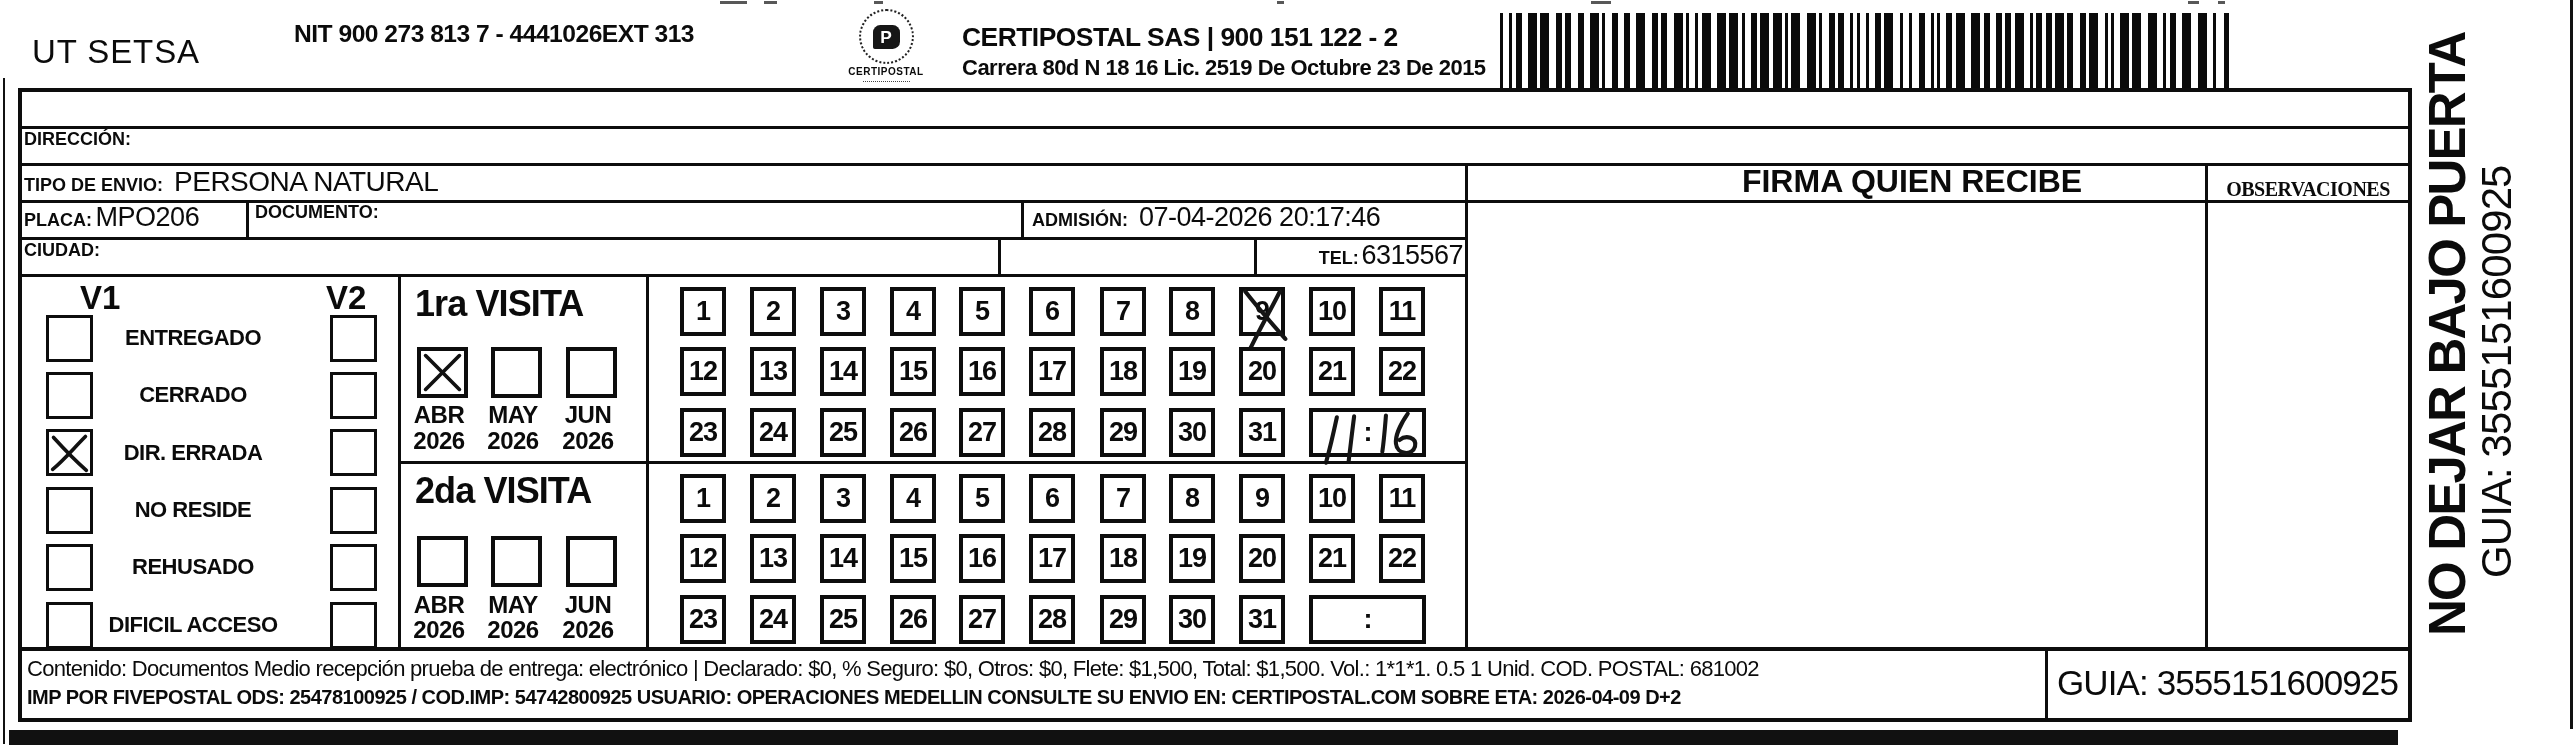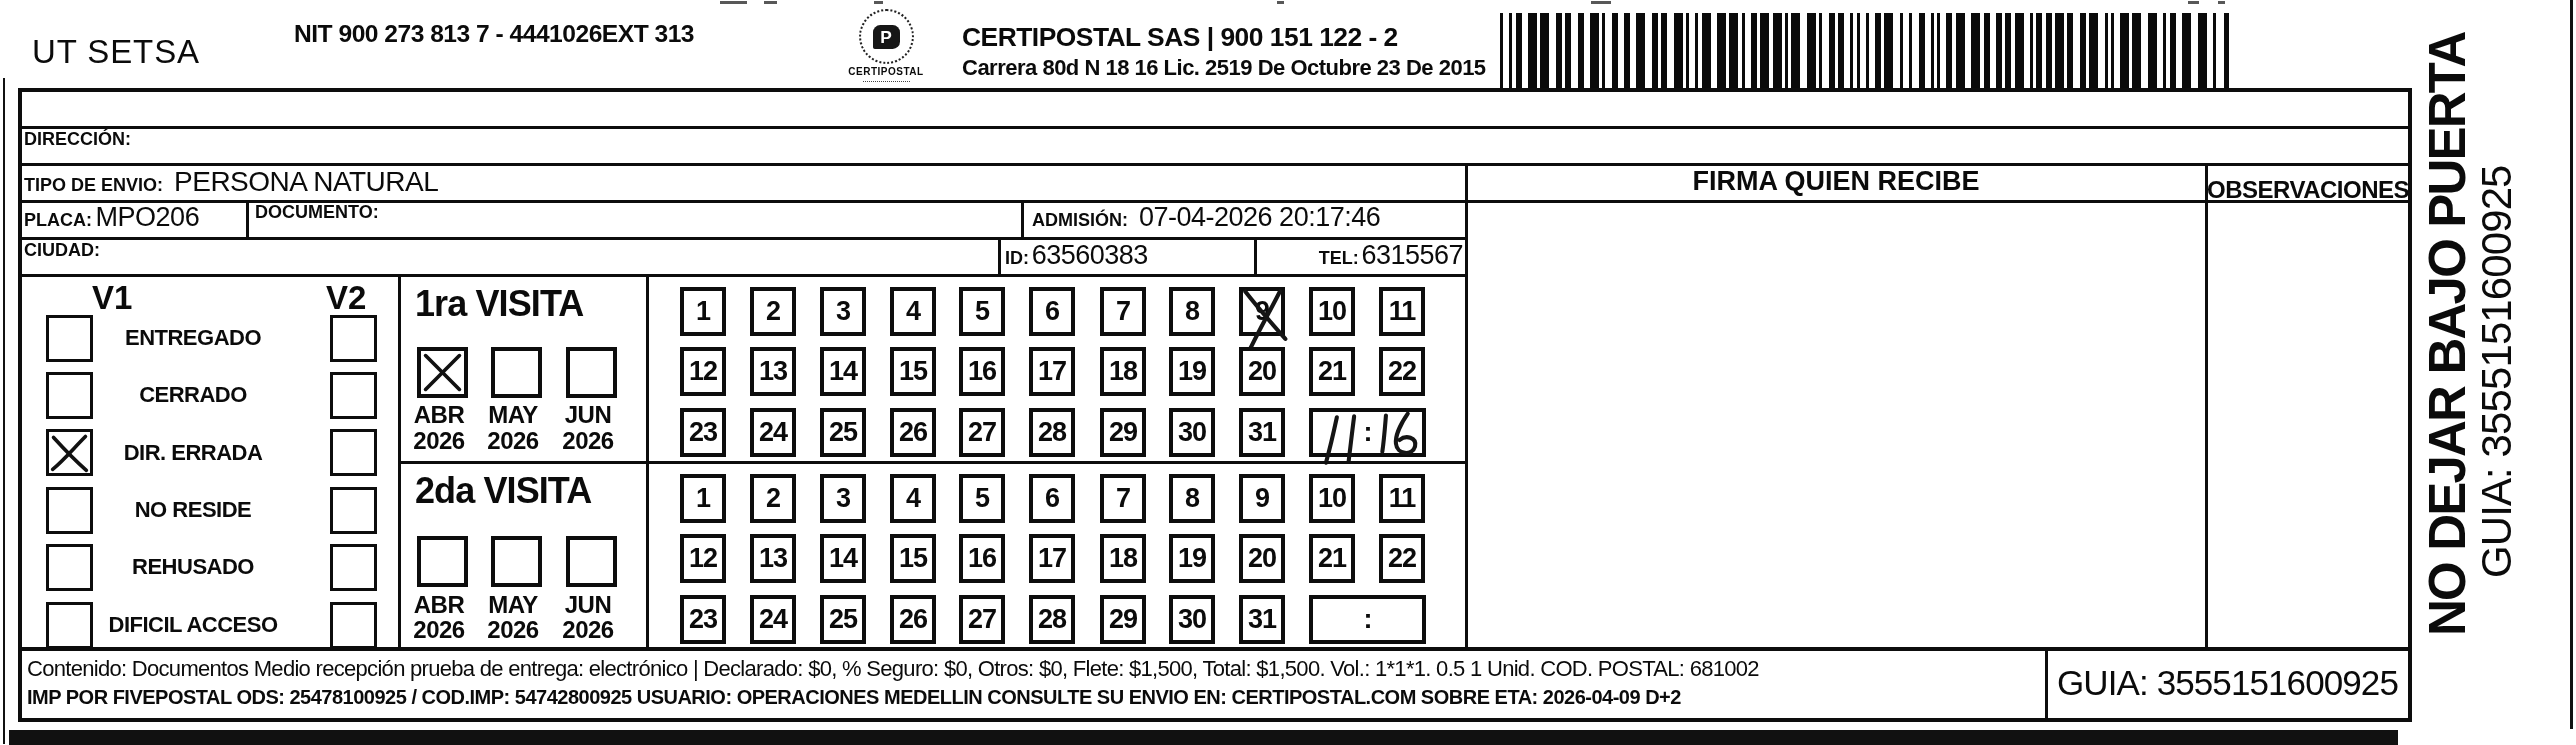--- a/index.html
+++ b/index.html
@@ -125,49 +125,45 @@
     </div>
 
   <div class="cellrow" style="left:24px;top:129px;width:1432px;height:35px;">
     <span class="lab">DIRECCIÓN:</span>
   </div>
   <div class="cellrow" style="left:24px;top:166px;width:1432px;height:34px;">
     <span class="lab">TIPO DE ENVIO:</span>
     <span class="val big">PERSONA NATURAL</span>
   </div>
 
-  <div class="centercell" style="left:1467px;top:163px;width:738px;height:36px;font-weight:bold;font-size:27px;">FIRMA QUIEN RECIBE</div>
-  <div class="centercell" style="left:2207px;top:163px;width:202px;height:53px;font-weight:bold;font-size:24px;letter-spacing:-0.5px;">OBSERVACIONES</div>
+  <div class="centercell" style="left:1543px;top:163px;width:738px;height:36px;font-weight:bold;font-size:32px;">FIRMA QUIEN RECIBE</div>
+  <div class="centercell" style="left:2207px;top:163px;width:202px;height:53px;font-weight:bold;font-size:20px;letter-spacing:-0.5px;font-family:Liberation Serif, serif;">OBSERVACIONES</div>
 
   <div class="cellrow" style="left:24px;top:202px;width:221px;height:34px;">
     <span class="lab">PLACA:</span>
     <span class="val" style="margin-left:3.6px;">MPO206</span>
   </div>
   <div class="cellrow" style="left:255px;top:202px;width:762px;height:34px;">
     <span class="lab">DOCUMENTO:</span>
   </div>
   <div class="cellrow" style="left:1032px;top:202px;width:432px;height:34px;">
     <span class="lab">ADMISIÓN:</span>
     <span class="val">07-04-2026 20:17:46</span>
   </div>
 
   <div class="cellrow" style="left:24px;top:240px;width:970px;height:35px;">
     <span class="lab">CIUDAD:</span>
   </div>
-  <div class="cellrow" style="left:1005px;top:240px;width:246px;height:35px;">
-    <span class="lab">ID:</span>
-    <span class="val" style="margin-left:2.7px;">63560383</span>
-  </div>
   <div class="cellrow" style="left:1261px;top:240px;width:202px;height:35px;justify-content:flex-end;">
     <span class="lab">TEL:</span>
     <span class="val" style="margin-left:2.7px;">6315567</span>
   </div>
 
   <div id="status-panel">
-      <div class="vhead" style="left: 92px; top: 279px;">V1</div>
+      <div class="vhead" style="left: 80px; top: 279px;">V1</div>
       <div class="vhead" style="left: 326px; top: 279px;">V2</div>
       <div class="cbx" style="left: 46px; top: 315px; width: 41px; height: 41px;"></div>
       <div class="statlab" style="left: 193px; top: 325px;">ENTREGADO</div>
       <div class="cbx" style="left: 330px; top: 315px; width: 41px; height: 41px;"></div>
       <div class="cbx" style="left: 46px; top: 372px; width: 41px; height: 41px;"></div>
       <div class="statlab" style="left: 193px; top: 382px;">CERRADO</div>
       <div class="cbx" style="left: 330px; top: 372px; width: 41px; height: 41px;"></div>
       <div class="cbx" style="left: 46px; top: 429px; width: 41px; height: 41px;">
         <svg class="mark" width="41" height="41" style="left: 0px; top: 0px;" viewBox="0 0 45 45">
           <path d="M5,6 C18,20.25 31.499999999999996,33.75 41,42" stroke="#111" stroke-width="4" fill="none" stroke-linecap="round"></path>

